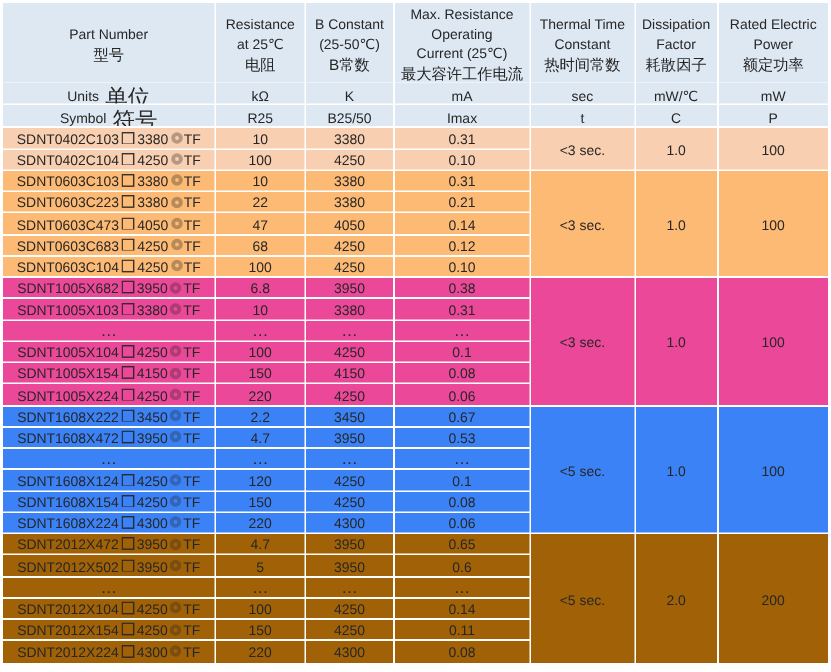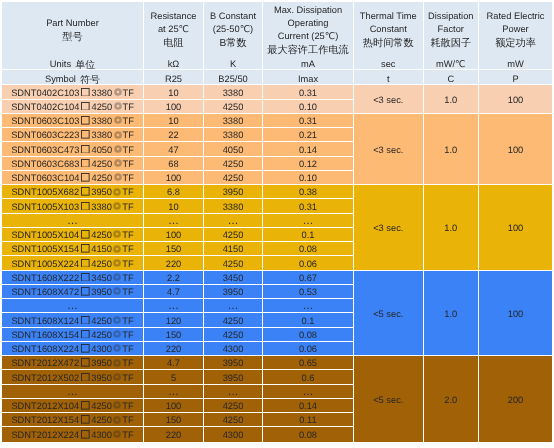--- a/index.html
+++ b/index.html
@@ -9,30 +9,30 @@
        color:#262626;-webkit-font-smoothing:antialiased;text-rendering:geometricPrecision;}
   #spec-table{position:absolute;left:2px;top:2px;width:550px;
        border-collapse:separate;border-spacing:0;table-layout:fixed;background:#ffffff;}
   #spec-table td,#spec-table th{padding:0;margin:0;text-align:center;vertical-align:middle;
        border:0;font-weight:normal;box-sizing:border-box;overflow:hidden;white-space:nowrap;
        background-clip:padding-box;}
   .hdr{background:#DEE8F3;font-size:9.3px;height:53.4px;position:relative;}
   .hbox{position:absolute;left:0;right:0;top:50%;transform:translateY(-50%);margin-top:1.3px;}
   .hl{line-height:13.05px;}
   .zh{font-size:10.2px;position:relative;top:1.2px;}
-  .zhs{font-size:10px;display:inline-block;height:10px;line-height:10px;overflow:visible;vertical-align:top;position:relative;top:1.3px;}
+  .zhs{font-size:15px;display:inline-block;height:10px;line-height:10px;overflow:visible;vertical-align:top;position:relative;top:1.3px;}
   .zhs{margin-left:4.1px;}
 
   .unit-cell,.sym-cell{background:#DEE8F3;font-size:9.3px;height:13.5px;line-height:10px;}
   #spec-table td.unit-cell,#spec-table td.sym-cell{padding-top:4px;}
   .dcell{font-size:9.3px;height:14.25px;line-height:10.8px;}
   #spec-table td.dcell{padding-top:2.2px;}
   .og1{background:#F8CFB1;}
   .og2{background:#fdba74;}
-  .bg1{background:#eab308;}
+  .bg1{background:#ec4899;}
   .bg2{background:#3b82f6;}
   .bg3{background:#a16207;}
   #spec-table .gl{border-bottom:1.2px solid #FFFFFF;}
   #spec-table .vl{border-right:1.2px solid #FFFFFF;}
   .pn{display:flex;align-items:center;justify-content:center;white-space:nowrap;height:10.8px;}
   .symwrap{display:inline-flex;align-items:center;justify-content:center;flex:none;height:100%;}
   .sqw{width:12.1px;}
   .ciw{width:10.3px;}
   .symwrap .sym{position:relative;top:-1.2px;}
   .sqw .sym{left:0.2px;}
@@ -70,21 +70,21 @@
     </th>
     <th class="hdr vl">
       <div class="hbox">
       <div class="hl">B Constant</div>
       <div class="hl">(25-50℃)</div>
       <div class="hl zh">B常数</div>
       </div>
     </th>
     <th class="hdr vl">
       <div class="hbox">
-      <div class="hl">Max. Dissipation</div>
+      <div class="hl">Max. Resistance</div>
       <div class="hl">Operating</div>
       <div class="hl">Current (25℃)</div>
       <div class="hl zh">最大容许工作电流</div>
       </div>
     </th>
     <th class="hdr vl">
       <div class="hbox">
       <div class="hl">Thermal Time</div>
       <div class="hl">Constant</div>
       <div class="hl zh">热时间常数</div>

